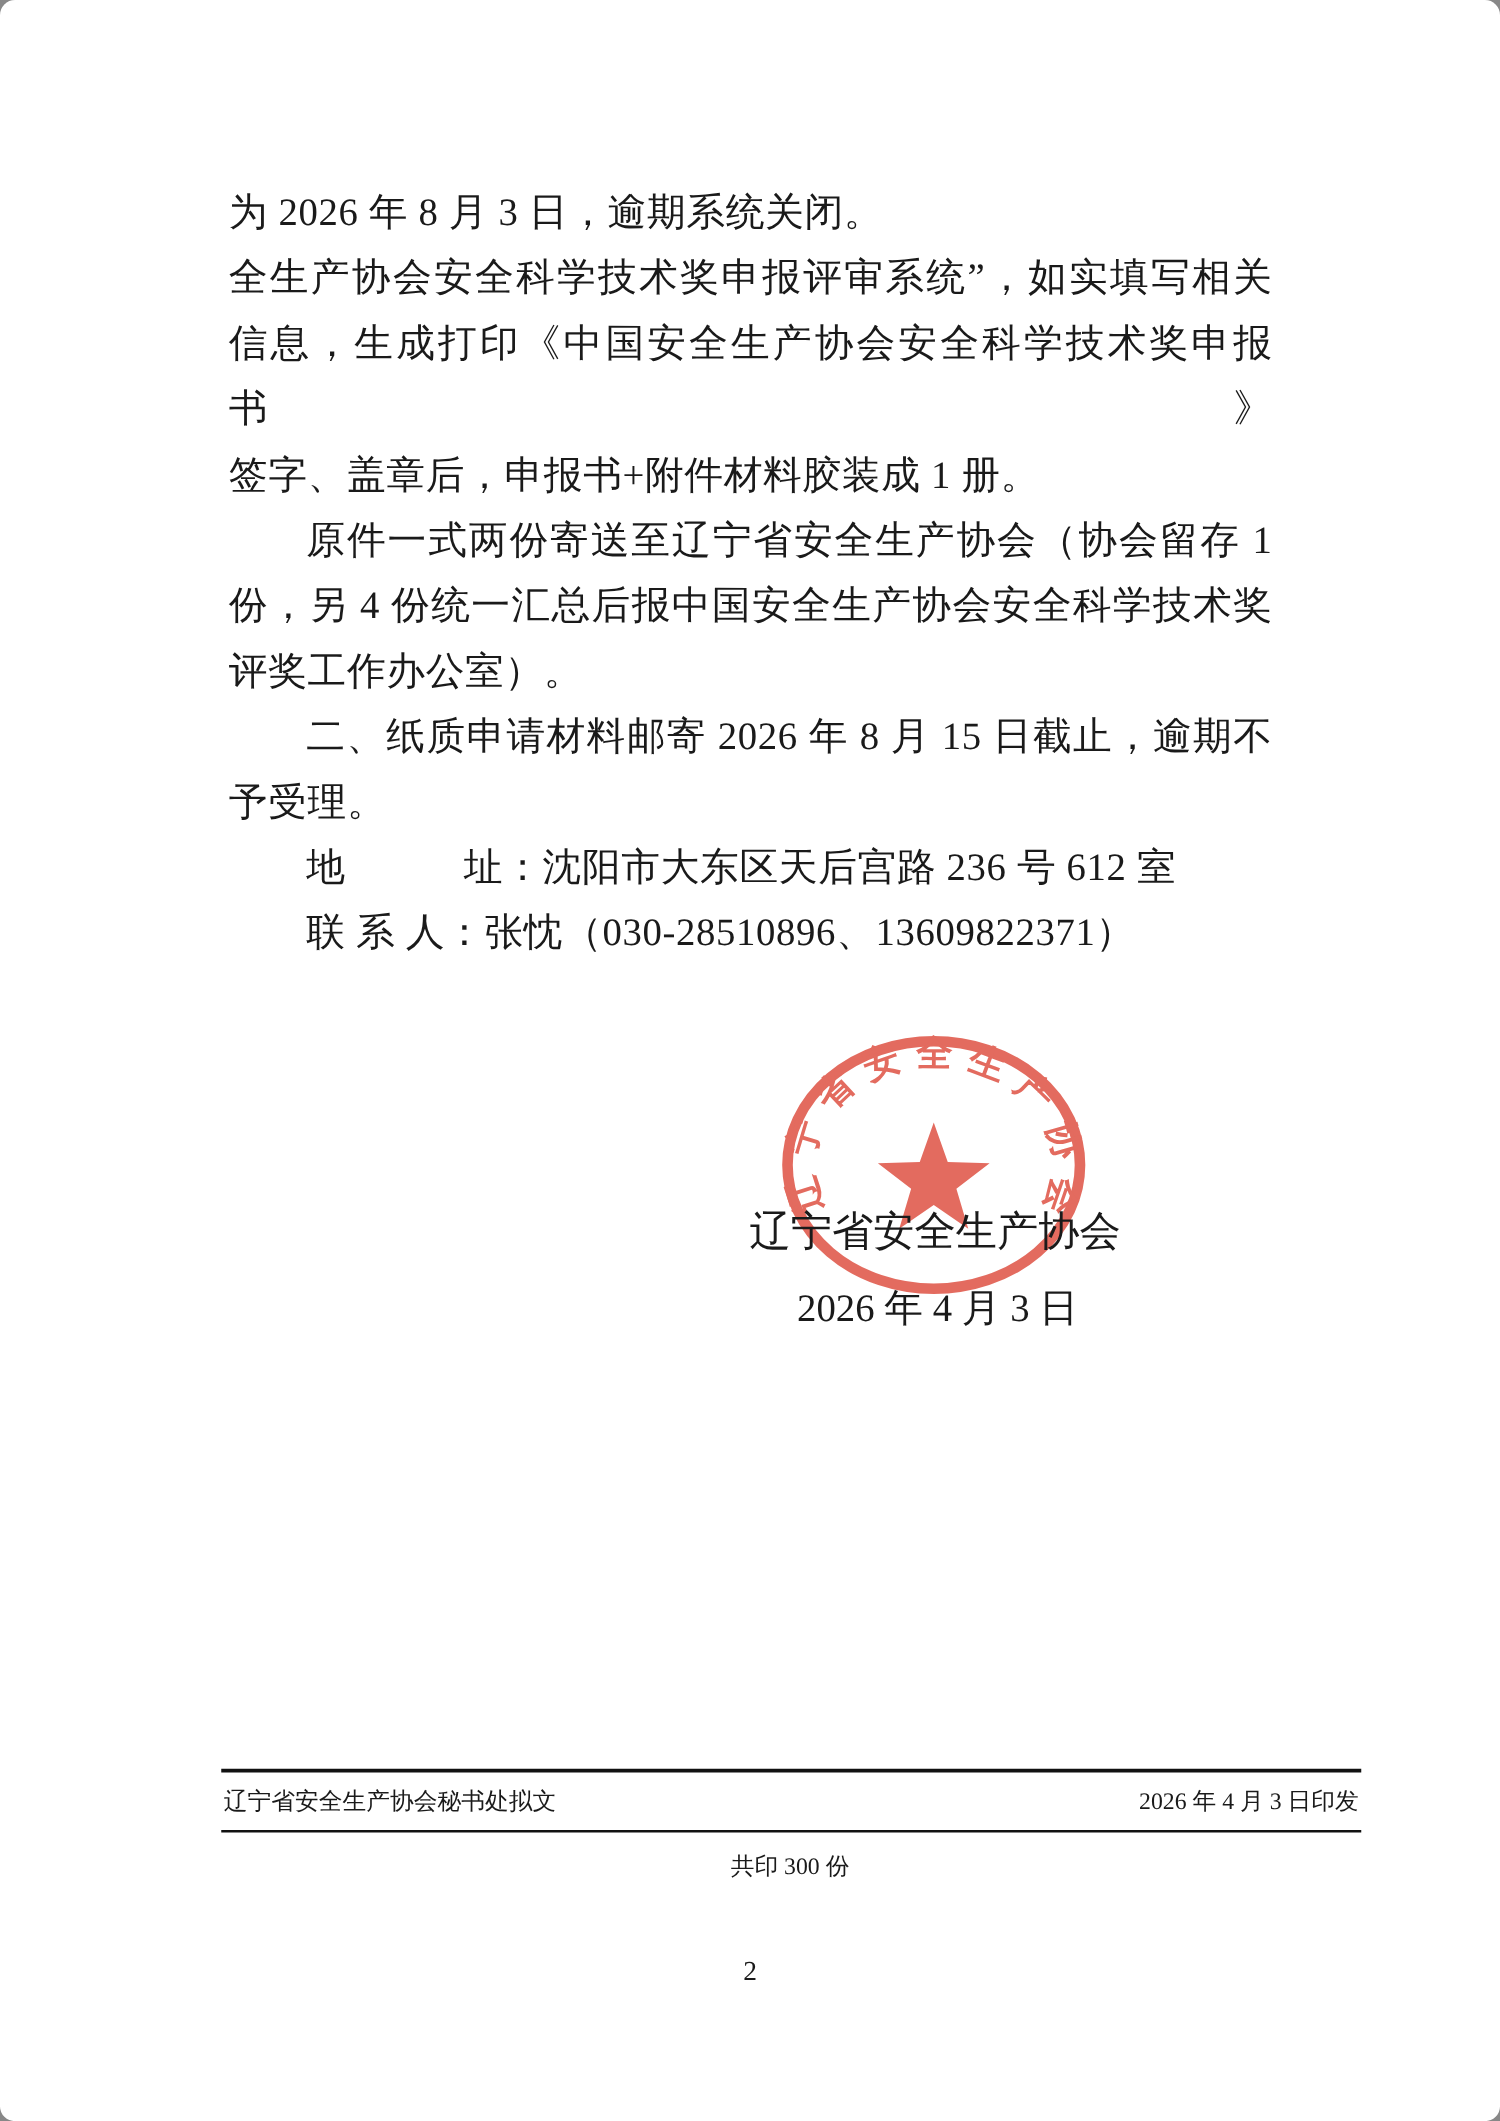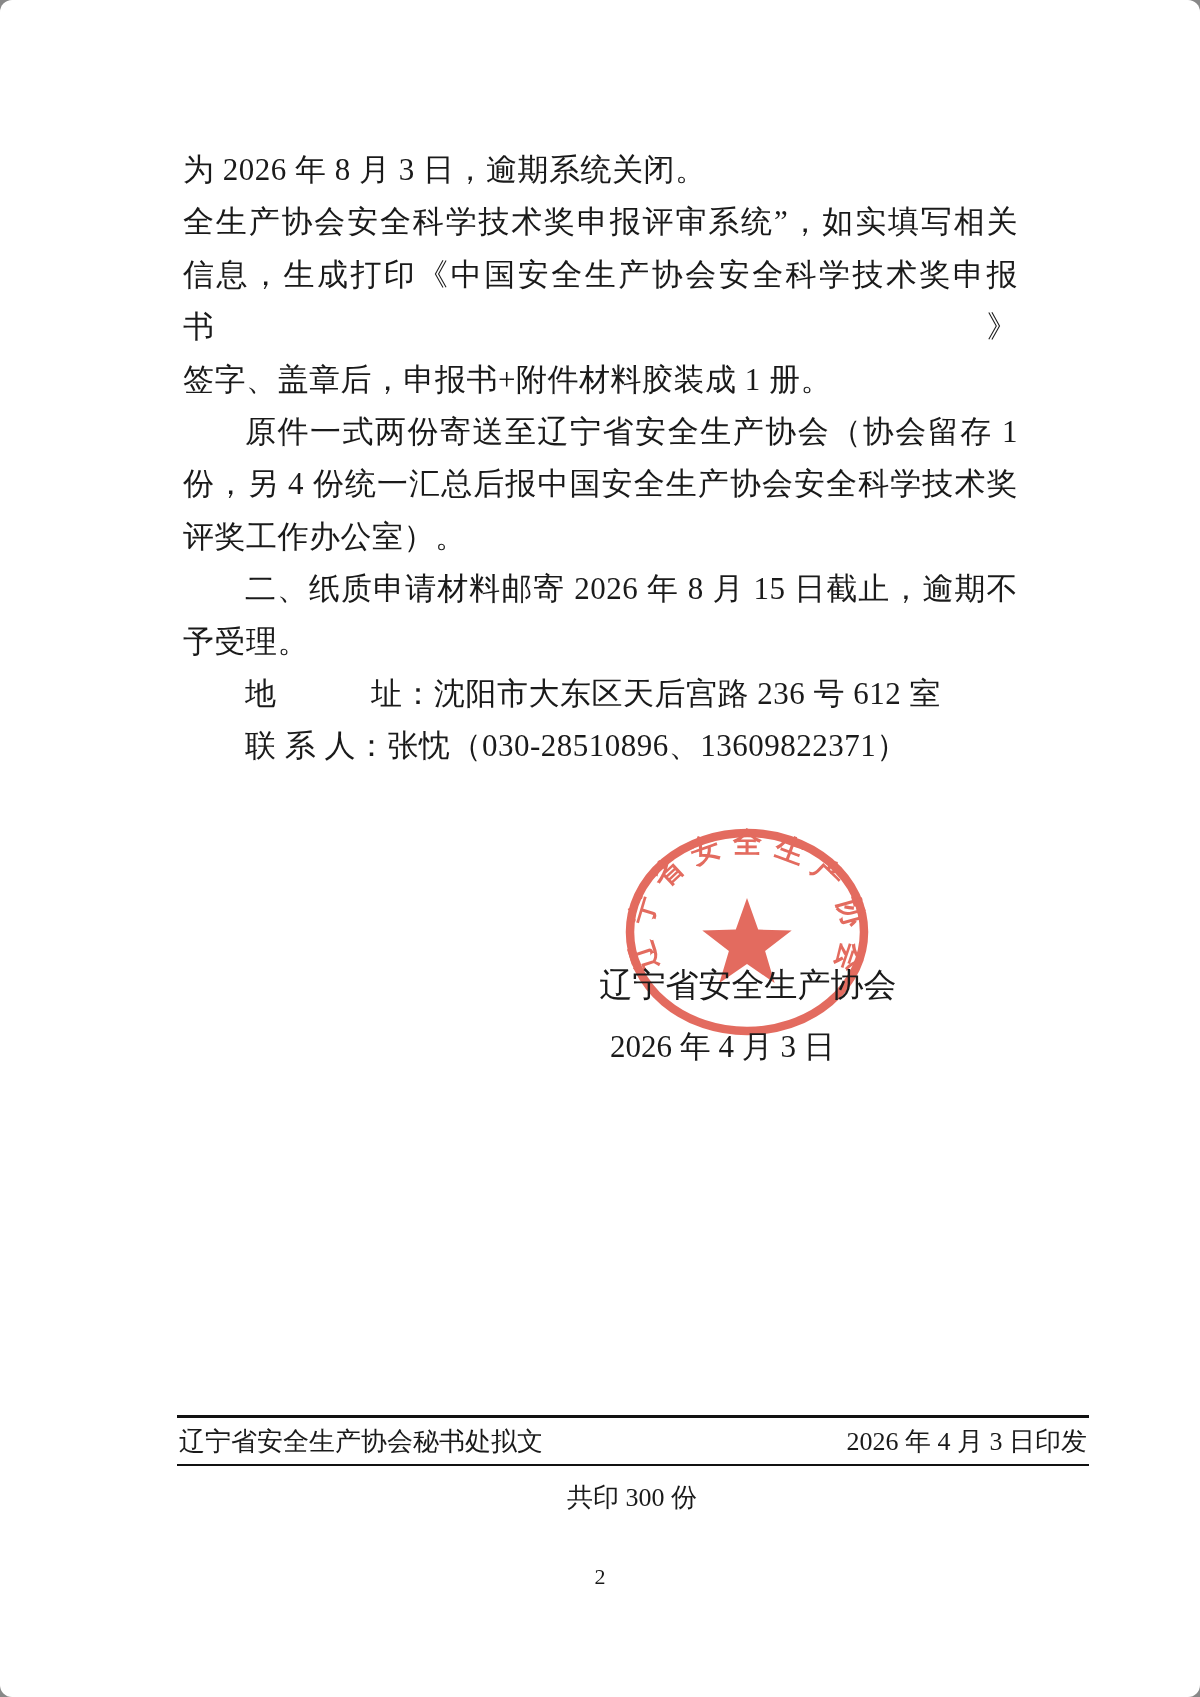--- a/index.html
+++ b/index.html
@@ -25,38 +25,38 @@
   .doc-line.justify{text-align:justify;text-align-last:justify;}
   .signature-org{
     position:absolute;
     left:588px;top:963px;width:320px;
     font-size:33px;text-align:center;
     white-space:nowrap;
   }
   .signature-date{
     position:absolute;
     left:610px;top:1026px;width:280px;
-    font-size:31px;
+    font-size:31px;text-align:center;
     white-space:nowrap;
   }
   .stamp-svg{
     position:absolute;
     left:621px;top:824px;
     width:252px;height:216px;
     opacity:0.82;
   }
   .stamp-arc-text{
     font-family:"Liberation Serif","DejaVu Serif",serif;
     font-size:29px;
     font-weight:bold;
   }
   .footer{
     position:absolute;
     left:177px;top:1415px;width:912px;
-    font-size:26px;
+    font-size:19px;
   }
   .footer-rule-top{height:3px;background:#111;}
   .footer-rule-bottom{height:2px;background:#111;}
   .footer-row{
     display:flex;justify-content:space-between;align-items:center;
     height:46px;
     padding:0 2px;
   }
   .footer-copies{
     text-align:center;

